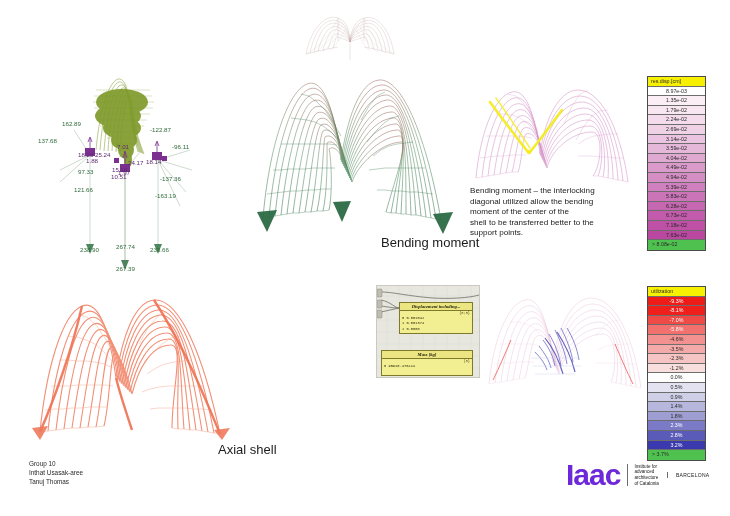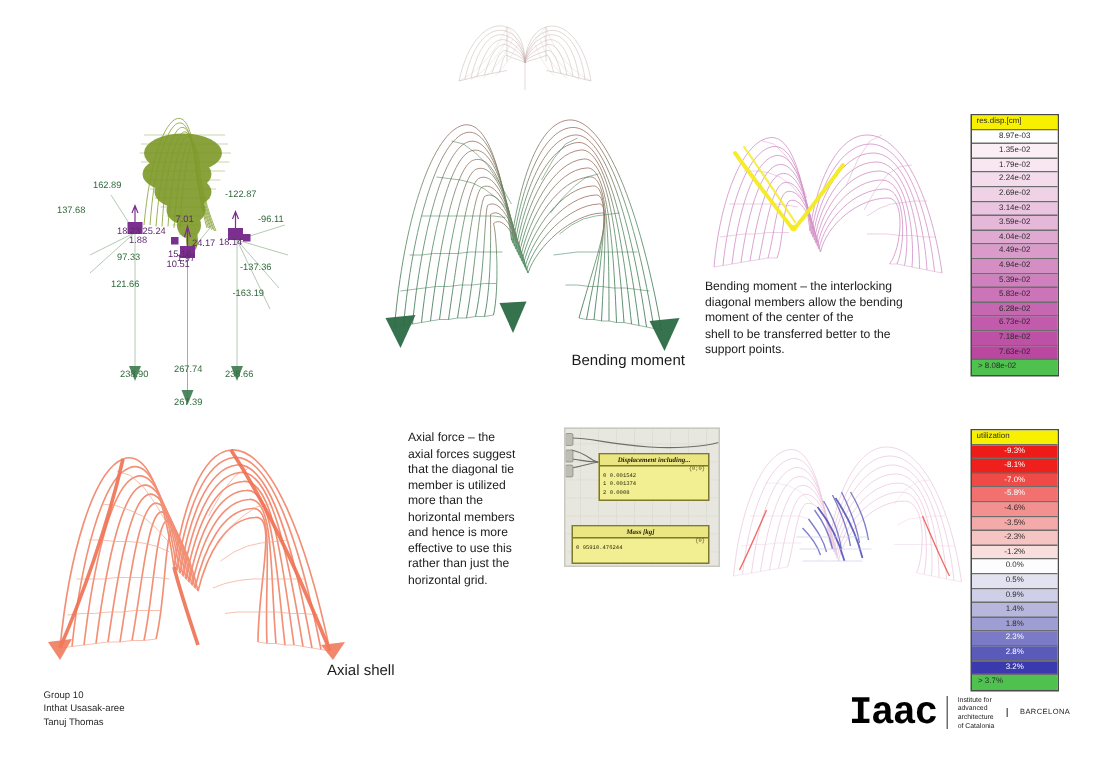--- a/index.html
+++ b/index.html
@@ -27,21 +27,21 @@
     font-size: 17.5px;
     font-weight: bold;
     letter-spacing: -0.2px;
     color: #111111;
     white-space: nowrap;
   }
 
   
   .caption {
     position: absolute;
-    font-size: 10px;
+    font-size: 13px;
     color: #1b1b1b;
     line-height: 1.0;
     white-space: nowrap;
   }
   .bodytext {
     position: absolute;
     font-size: 8.1px;
     color: #1b1b1b;
     line-height: 1.30;
   }
@@ -136,25 +136,25 @@
   
   #iaac-logo {
     position: absolute;
     left: 566px;
     top: 460px;
     display: flex;
     align-items: center;
     height: 30px;
   }
   #iaac-word {
-    font-family: Liberation Mono, monospace;
+    font-family: Liberation Sans, sans-serif;
     font-weight: bold;
-    font-size: 26px;
+    font-size: 30px;
     letter-spacing: -1px;
-    color: #000000;
+    color: #6d28d9;
     line-height: 26px;
   }
   #iaac-sub {
     font-size: 4.6px;
     line-height: 5.6px;
     color: #1a1a1a;
     margin-left: 7px;
     padding-left: 6px;
     border-left: 1px solid #6e6e6e;
     white-space: nowrap;
@@ -392,21 +392,21 @@
       <g stroke="#f4ec20" stroke-width="1.4" fill="none" stroke-linecap="round" opacity="0.85">
         <path d="M26,16 C36,30 48,48 60,66"></path>
       </g>
       <g fill="#f4ec20" opacity="0.95">
         <circle cx="59" cy="70" r="2.2"></circle>
       </g>
     </svg>
   </div>
 
   <div class="bodytext" style="left:470px; top:186px; width:180px; white-space:pre-line;">Bending moment – the interlocking
-diagonal members allow the bending
+diagonal utilized allow the bending
 moment of the center of the
 shell to be transferred better to the
 support points.</div>
 
   <div class="legend" id="legend-disp" style="left:647px; top:76px; width:59px;">
     <div class="legend-row legend-head" style="background:#f7f000;">res.disp.[cm]</div>
     <div class="legend-row" style="background:#ffffff;">8.97e-03</div>
     <div class="legend-row" style="background:#fbeef5;">1.35e-02</div>
     <div class="legend-row" style="background:#f8e6f1;">1.79e-02</div>
     <div class="legend-row" style="background:#f4dcec;">2.24e-02</div>
@@ -461,30 +461,20 @@
       </g>
 
       <g fill="#ef7a5b" opacity="0.9">
         <polygon points="0,138 16,136 8,150"></polygon>
         <polygon points="182,140 198,138 190,150"></polygon>
       </g>
     </svg>
   </div>
   <div class="caption" style="left:218px; top:443px;">Axial shell</div>
 
-  <div class="bodytext" style="left:272px; top:287px; width:92px; white-space:pre-line;">Axial force – the
-axial forces suggest
-that the diagonal tie
-member is utilized
-more than the
-horizontal members
-and hence is more
-effective to use this
-rather than just the
-horizontal grid.</div>
 
   <div id="gh-cluster">
 
     <svg width="104" height="93" viewBox="0 0 104 93" style="position:absolute;left:0;top:0;">
       <g stroke="#d9d9d0" stroke-width="0.4">
         <path d="M0,10 H104 M0,22 H104 M0,34 H104 M0,46 H104 M0,58 H104 M0,70 H104 M0,82 H104"></path>
         <path d="M10,0 V93 M22,0 V93 M34,0 V93 M46,0 V93 M58,0 V93 M70,0 V93 M82,0 V93 M94,0 V93"></path>
       </g>
 
       <g stroke="#6e6e68" stroke-width="0.8" fill="none">

